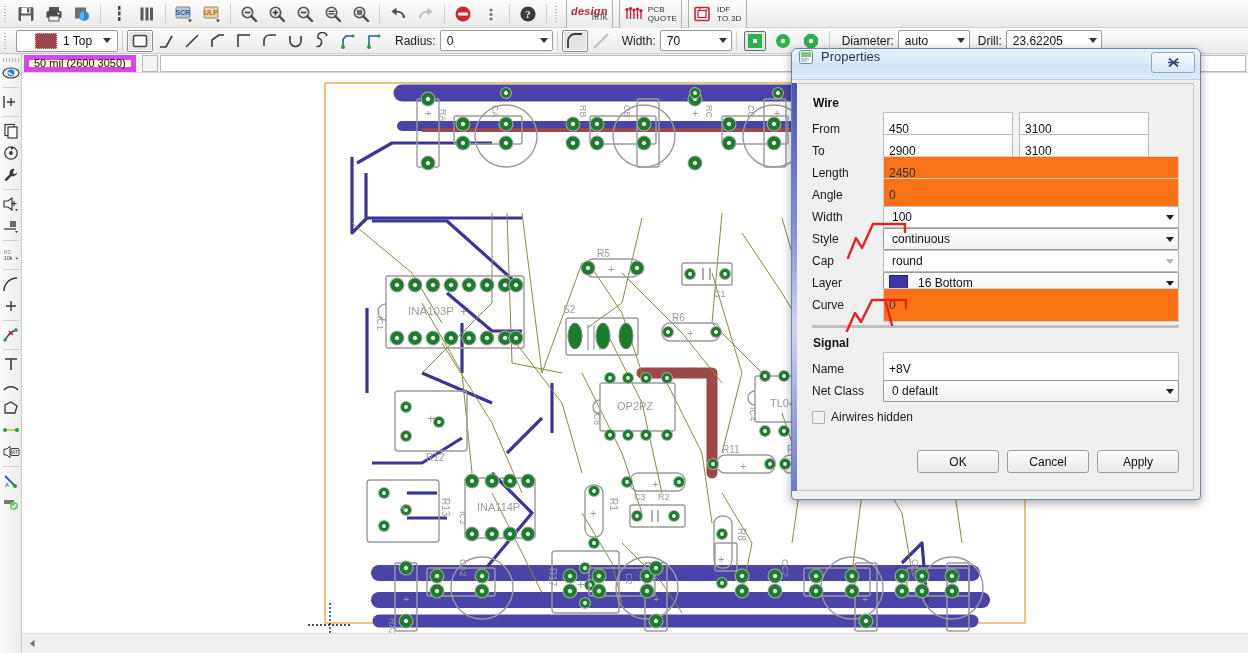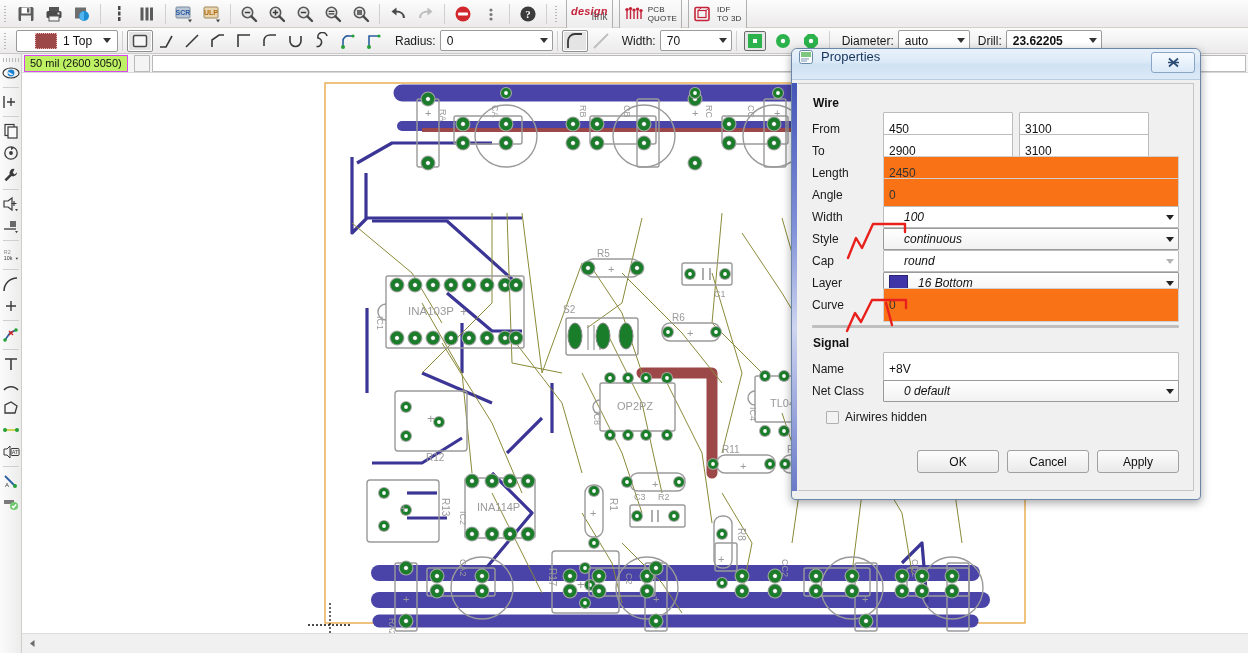--- a/index.html
+++ b/index.html
@@ -91,21 +91,21 @@
   }
   .ltsep { width: 16px; height: 1px; background: #cfcfcf; margin: 3px 0; }
 
   
   .coordbar {
     position: absolute; left: 22px; top: 54px; width: 1226px; height: 19px;
     background: #f4f4f4; border-bottom: 1px solid #d8d8d8;
     display: flex; align-items: center;
   }
   .coordbox {
-    height: 17px; border: 1px solid #d946ef; background: #bef264;
+    height: 17px; border: 5px solid #d946ef; background: #fef9c3;
     display: flex; align-items: center; padding: 0 5px; font-size: 11px; color: #111;
     margin-left: 2px;
   }
   .coordgap { width: 6px; }
   .cmdline {
     flex: 1; height: 17px; border: 1px solid #b9b9b9; background: #fff; margin: 0 2px 0 2px;
   }
 
   
   .canvaswrap {
@@ -167,33 +167,33 @@
   }
   .finput.ro { background: #f97316; color: #333; border-color: #cfcfcf; }
   .finput.half { flex: none; width: 130px; }
   .fgap { width: 6px; }
   .fcombo {
     height: 22px; border: 1px solid #9a9a9a; background: linear-gradient(#ffffff, #f2f2f2);
     font-size: 12px; color: #111; display: flex; align-items: center;
     flex: 1; border-radius: 1px; cursor: pointer;
   }
   .fcombo.flat { background: #fff; border-color: #bcbcbc; }
-  .fcombo .cvv { padding: 0 20px; flex: 1; font-style: italic; }
+  .fcombo .cvv { padding: 0 8px; flex: 1; }
   .fcombo .arrow {
     width: 17px; display: flex; align-items: center; justify-content: center;
   }
   .dcaret { width: 0; height: 0; border-left: 4px solid transparent;
     border-right: 4px solid transparent; border-top: 5px solid #222; }
   .dcaret.dis { border-top-color: #b4b4b4; }
   .layerchip {
     width: 19px; height: 16px; background: #3f35a8; border: 1px solid #2a2372;
     margin: 0 10px 0 5px;
   }
   .hr { height: 3px; background: #bfbfbf; margin: 9px 0 8px 0; border-radius: 1px; }
-  .chkrow { display: flex; align-items: center; margin-top: 8px; margin-left: 14px; }
+  .chkrow { display: flex; align-items: center; margin-top: 8px; }
   .chkbox {
     width: 13px; height: 13px; border: 1px solid #b0b0b0; background: #f3f3f3;
     margin-right: 6px; border-radius: 1px;
   }
   .chklab { font-size: 12px; color: #1a1a1a; }
   .btnrow { display: flex; justify-content: flex-end; gap: 8px; margin-top: 26px; }
   .dbtn {
     width: 82px; height: 23px; border: 1px solid #a0a0a0; border-radius: 3px;
     background: linear-gradient(#fdfdfd, #e9e9e9);
     font-size: 12px; color: #111; display: flex; align-items: center; justify-content: center;
@@ -478,21 +478,21 @@
           <circle cx="8" cy="8" r="2.2" fill="#fff"></circle>
         </svg>
     </div>
     <div class="tsep"></div>
     <span class="fieldlab">Diameter:</span>
     <div class="combo" style="width:72px;">
       <span class="cv">auto</span>
       <span class="caret"></span>
     </div>
     <span class="fieldlab">Drill:</span>
-    <div class="combo" style="width:96px;font-weight:bold;">
+    <div class="combo" style="width:96px;">
       <span class="cv">23.62205</span>
       <span class="caret"></span>
     </div>
   </div>
 
   <div class="lefttool">
     <div style="width:16px;height:6px;background-image:repeating-linear-gradient(to right,#b8b8b8 0 1px,transparent 1px 3px);background-position:0 2px;background-repeat:no-repeat;"></div>
     <div class="ltbtn">
       <svg width="18" height="16" viewBox="0 0 18 16">
           <ellipse cx="9" cy="8" rx="8" ry="5" fill="none" stroke="#3a3a3a" stroke-width="1.2"></ellipse>

